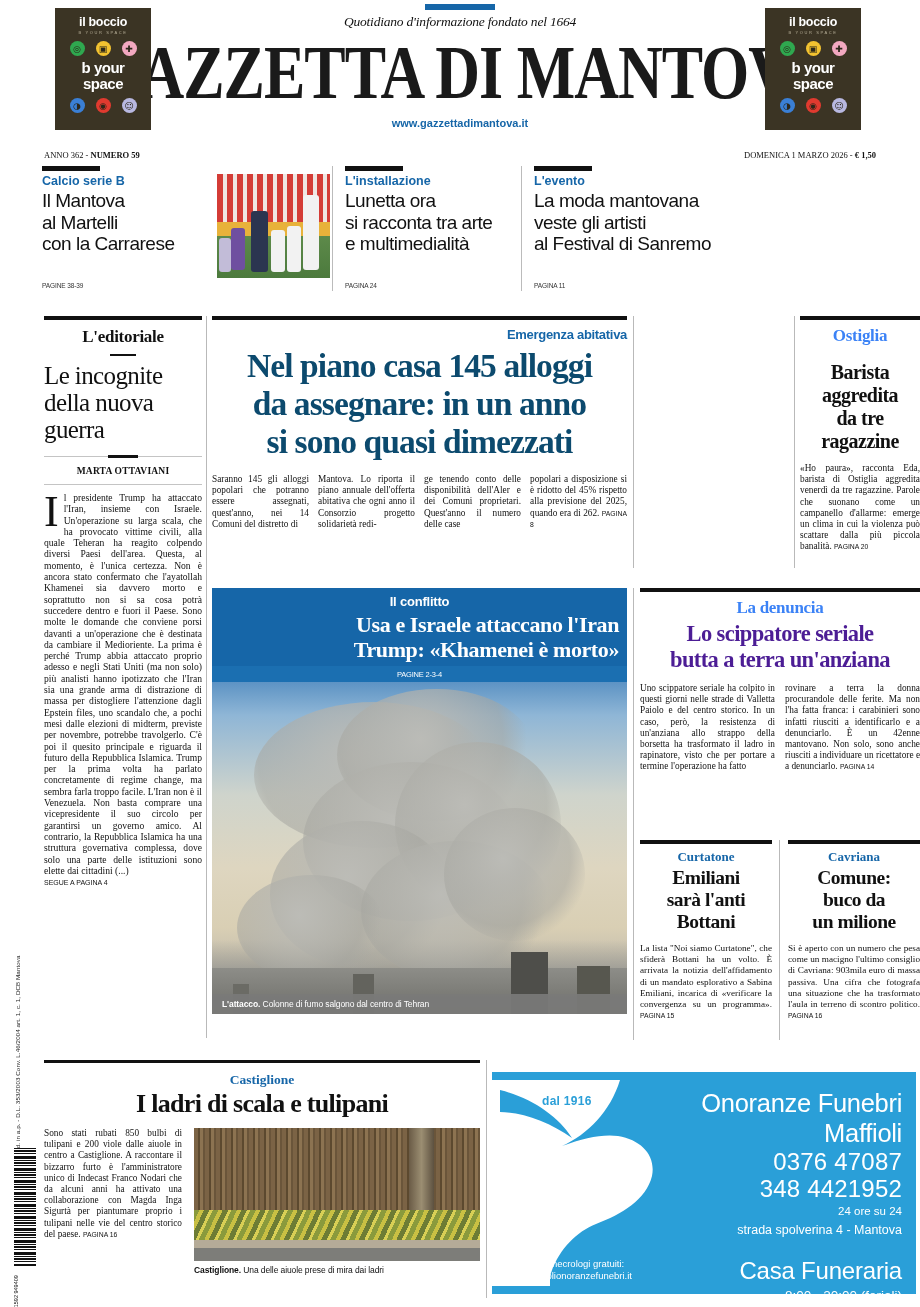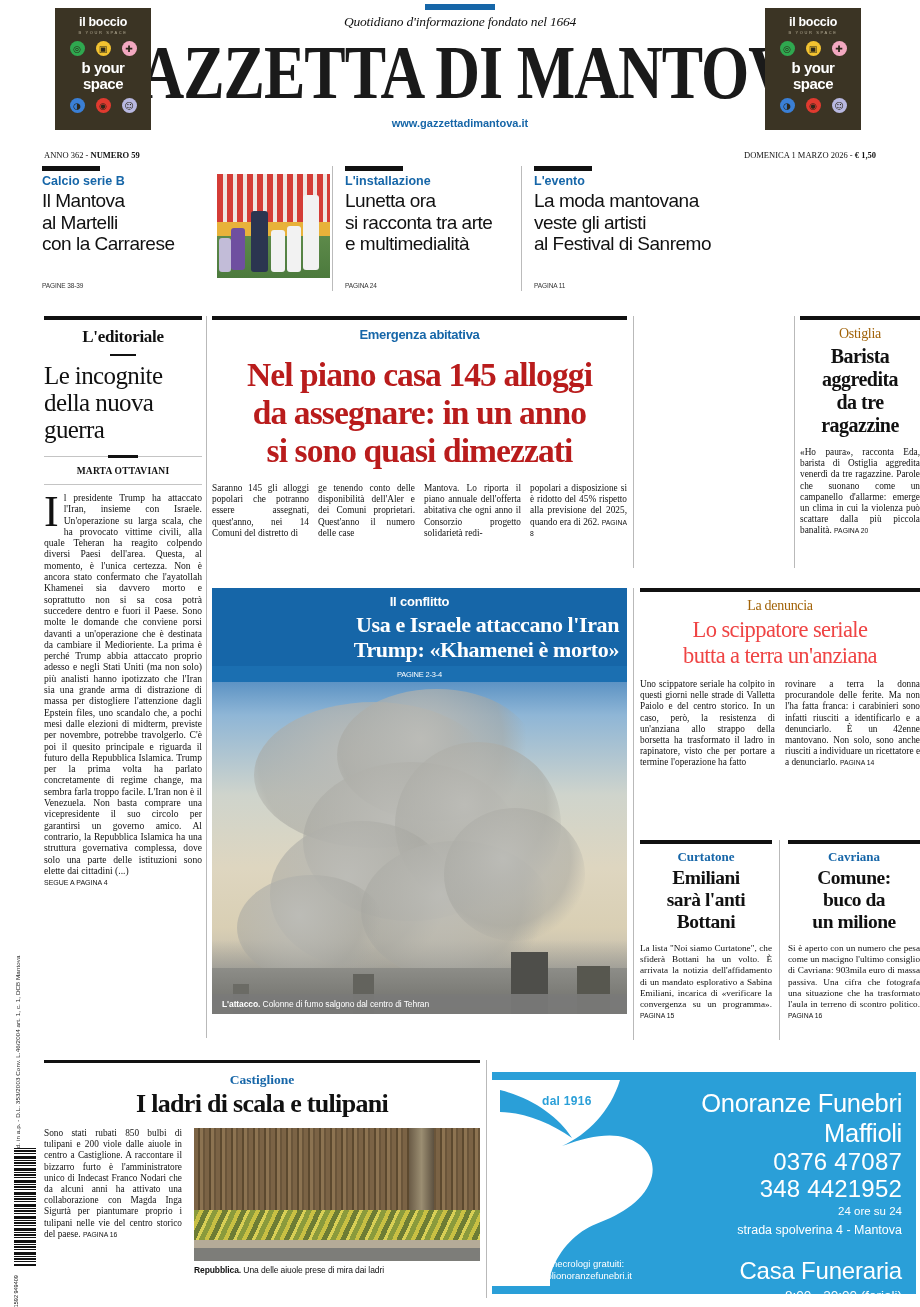--- a/index.html
+++ b/index.html
@@ -232,54 +232,54 @@
     font-family: "Liberation Sans", sans-serif;
     font-size: 7px; color: #111; margin-top: 3px;
   }
 
   
   .lead {
     position: absolute; left: 212px; top: 316px; width: 415px;
   }
   .lead .topbar { width: 100%; height: 4px; background: #111; }
   .lead-kicker {
-    text-align: center; margin-top: 7px;
+    text-align: right; margin-top: 7px;
     font-family: "Liberation Sans", sans-serif;
     font-weight: bold; font-size: 13px; color: #1666a8;
     letter-spacing: -0.3px;
   }
   .lead-head {
-    text-align: center; margin-top: 14px;
+    text-align: center; margin-top: 5px;
     font-family: "Liberation Serif", serif;
     font-weight: bold; font-size: 33.5px; line-height: 38px;
-    color: #b91c1c; letter-spacing: -0.9px;
+    color: #0c4a6e; letter-spacing: -0.9px;
   }
   .lead-body {
     margin-top: 13px;
     display: flex; gap: 9px;
     font-family: "Liberation Serif", serif;
     font-size: 9.3px; line-height: 11.2px;
     text-align: justify; color: #111;
   }
   .lead-body > div { flex: 1; }
   .pg { font-family: "Liberation Sans", sans-serif; font-size: 6.8px; }
 
   
   .ostiglia {
     position: absolute; left: 800px; top: 316px; width: 120px;
   }
   .ostiglia .topbar { width: 100%; height: 4px; background: #111; }
   .col-kicker {
     text-align: center; margin-top: 6px;
     font-family: "Liberation Serif", serif;
-    font-weight: normal; font-size: 14px; color: #a16207;
+    font-weight: bold; font-size: 17px; color: #3b82f6;
     letter-spacing: -0.3px;
   }
   .col-head {
-    text-align: center; margin-top: 3px;
+    text-align: center; margin-top: 15px;
     font-family: "Liberation Serif", serif;
     font-weight: bold; font-size: 20px; line-height: 23px;
     color: #111; letter-spacing: -0.5px;
   }
   .col-body {
     margin-top: 10px;
     font-family: "Liberation Serif", serif;
     font-size: 9.3px; line-height: 11.2px;
     text-align: justify; color: #111;
   }
@@ -337,22 +337,22 @@
   .photo-caption b { font-weight: bold; }
 
   
   .denuncia {
     position: absolute; left: 640px; top: 588px; width: 280px; height: 245px;
   }
   .denuncia .topbar { width: 100%; height: 4px; background: #111; }
   .den-head {
     text-align: center; margin-top: 3px;
     font-family: "Liberation Serif", serif;
-    font-weight: normal; font-size: 22.5px; line-height: 25.5px;
-    color: #ef4444; letter-spacing: -0.6px;
+    font-weight: bold; font-size: 22.5px; line-height: 25.5px;
+    color: #4c1d95; letter-spacing: -0.6px;
   }
   .den-body {
     margin-top: 11px; display: flex; gap: 10px;
     font-family: "Liberation Serif", serif;
     font-size: 9.3px; line-height: 11.2px;
     text-align: justify; color: #111;
   }
   .den-body > div { flex: 1; }
 
   
@@ -595,22 +595,22 @@
     </div>
     <div class="ed-continue">SEGUE A PAGINA 4</div>
   </div>
 
   <div class="lead">
     <div class="topbar"></div>
     <div class="lead-kicker">Emergenza abitativa</div>
     <div class="lead-head">Nel piano casa 145 alloggi<br>da assegnare: in un anno<br>si sono quasi dimezzati</div>
     <div class="lead-body">
       <div>Saranno 145 gli alloggi popolari che potranno essere assegnati, quest'anno, nei 14 Comuni del distretto di</div>
+      <div>Mantova. Lo riporta il piano annuale dell'offerta abitativa che ogni anno il Consorzio progetto solidarietà redi-</div>
       <div>ge tenendo conto delle disponibilità dell'Aler e dei Comuni proprietari. Quest'anno il numero delle case</div>
-      <div>Mantova. Lo riporta il piano annuale dell'offerta abitativa che ogni anno il Consorzio progetto solidarietà redi-</div>
       <div><span>popolari a disposizione si è ridotto del 45% rispetto alla previsione del 2025, quando era di 262.</span> <span class="pg">PAGINA 8</span></div>
     </div>
   </div>
 
   <div class="ostiglia">
     <div class="topbar"></div>
     <div class="col-kicker">Ostiglia</div>
     <div class="col-head">Barista<br>aggredita<br>da tre<br>ragazzine</div>
     <div class="col-body">
       <span>«Ho paura», racconta Eda, barista di Ostiglia aggredita venerdì da tre ragazzine. Parole che suonano come un campanello d'allarme: emerge un clima in cui la violenza può scattare dalla più piccola banalità.</span>
@@ -688,21 +688,21 @@
       </div>
       <div class="cast-photo-wrap">
         <div class="cast-photo">
           <div class="fence"></div>
           <div class="tree"></div>
           <div class="flowerbed"></div>
           <div class="curb"></div>
           <div class="road"></div>
         </div>
         <div class="cast-cap">
-          <b>Repubblica.</b>
+          <b>Castiglione.</b>
           <span>Una delle aiuole prese di mira dai ladri</span>
         </div>
       </div>
     </div>
   </div>
 
   <div class="funeral">
     <svg class="dove" viewBox="0 0 190 222">
       <path d="M0,8 L128,8 C118,40 96,62 70,74 C92,66 110,62 126,64 C150,68 164,84 160,104 C154,128 130,142 104,152 C84,160 66,178 58,204 L58,214 L0,214 Z" fill="#ffffff"></path>
       <path d="M0,78 C22,84 44,96 58,112 C40,108 18,112 0,124 Z" fill="#ffffff"></path>

